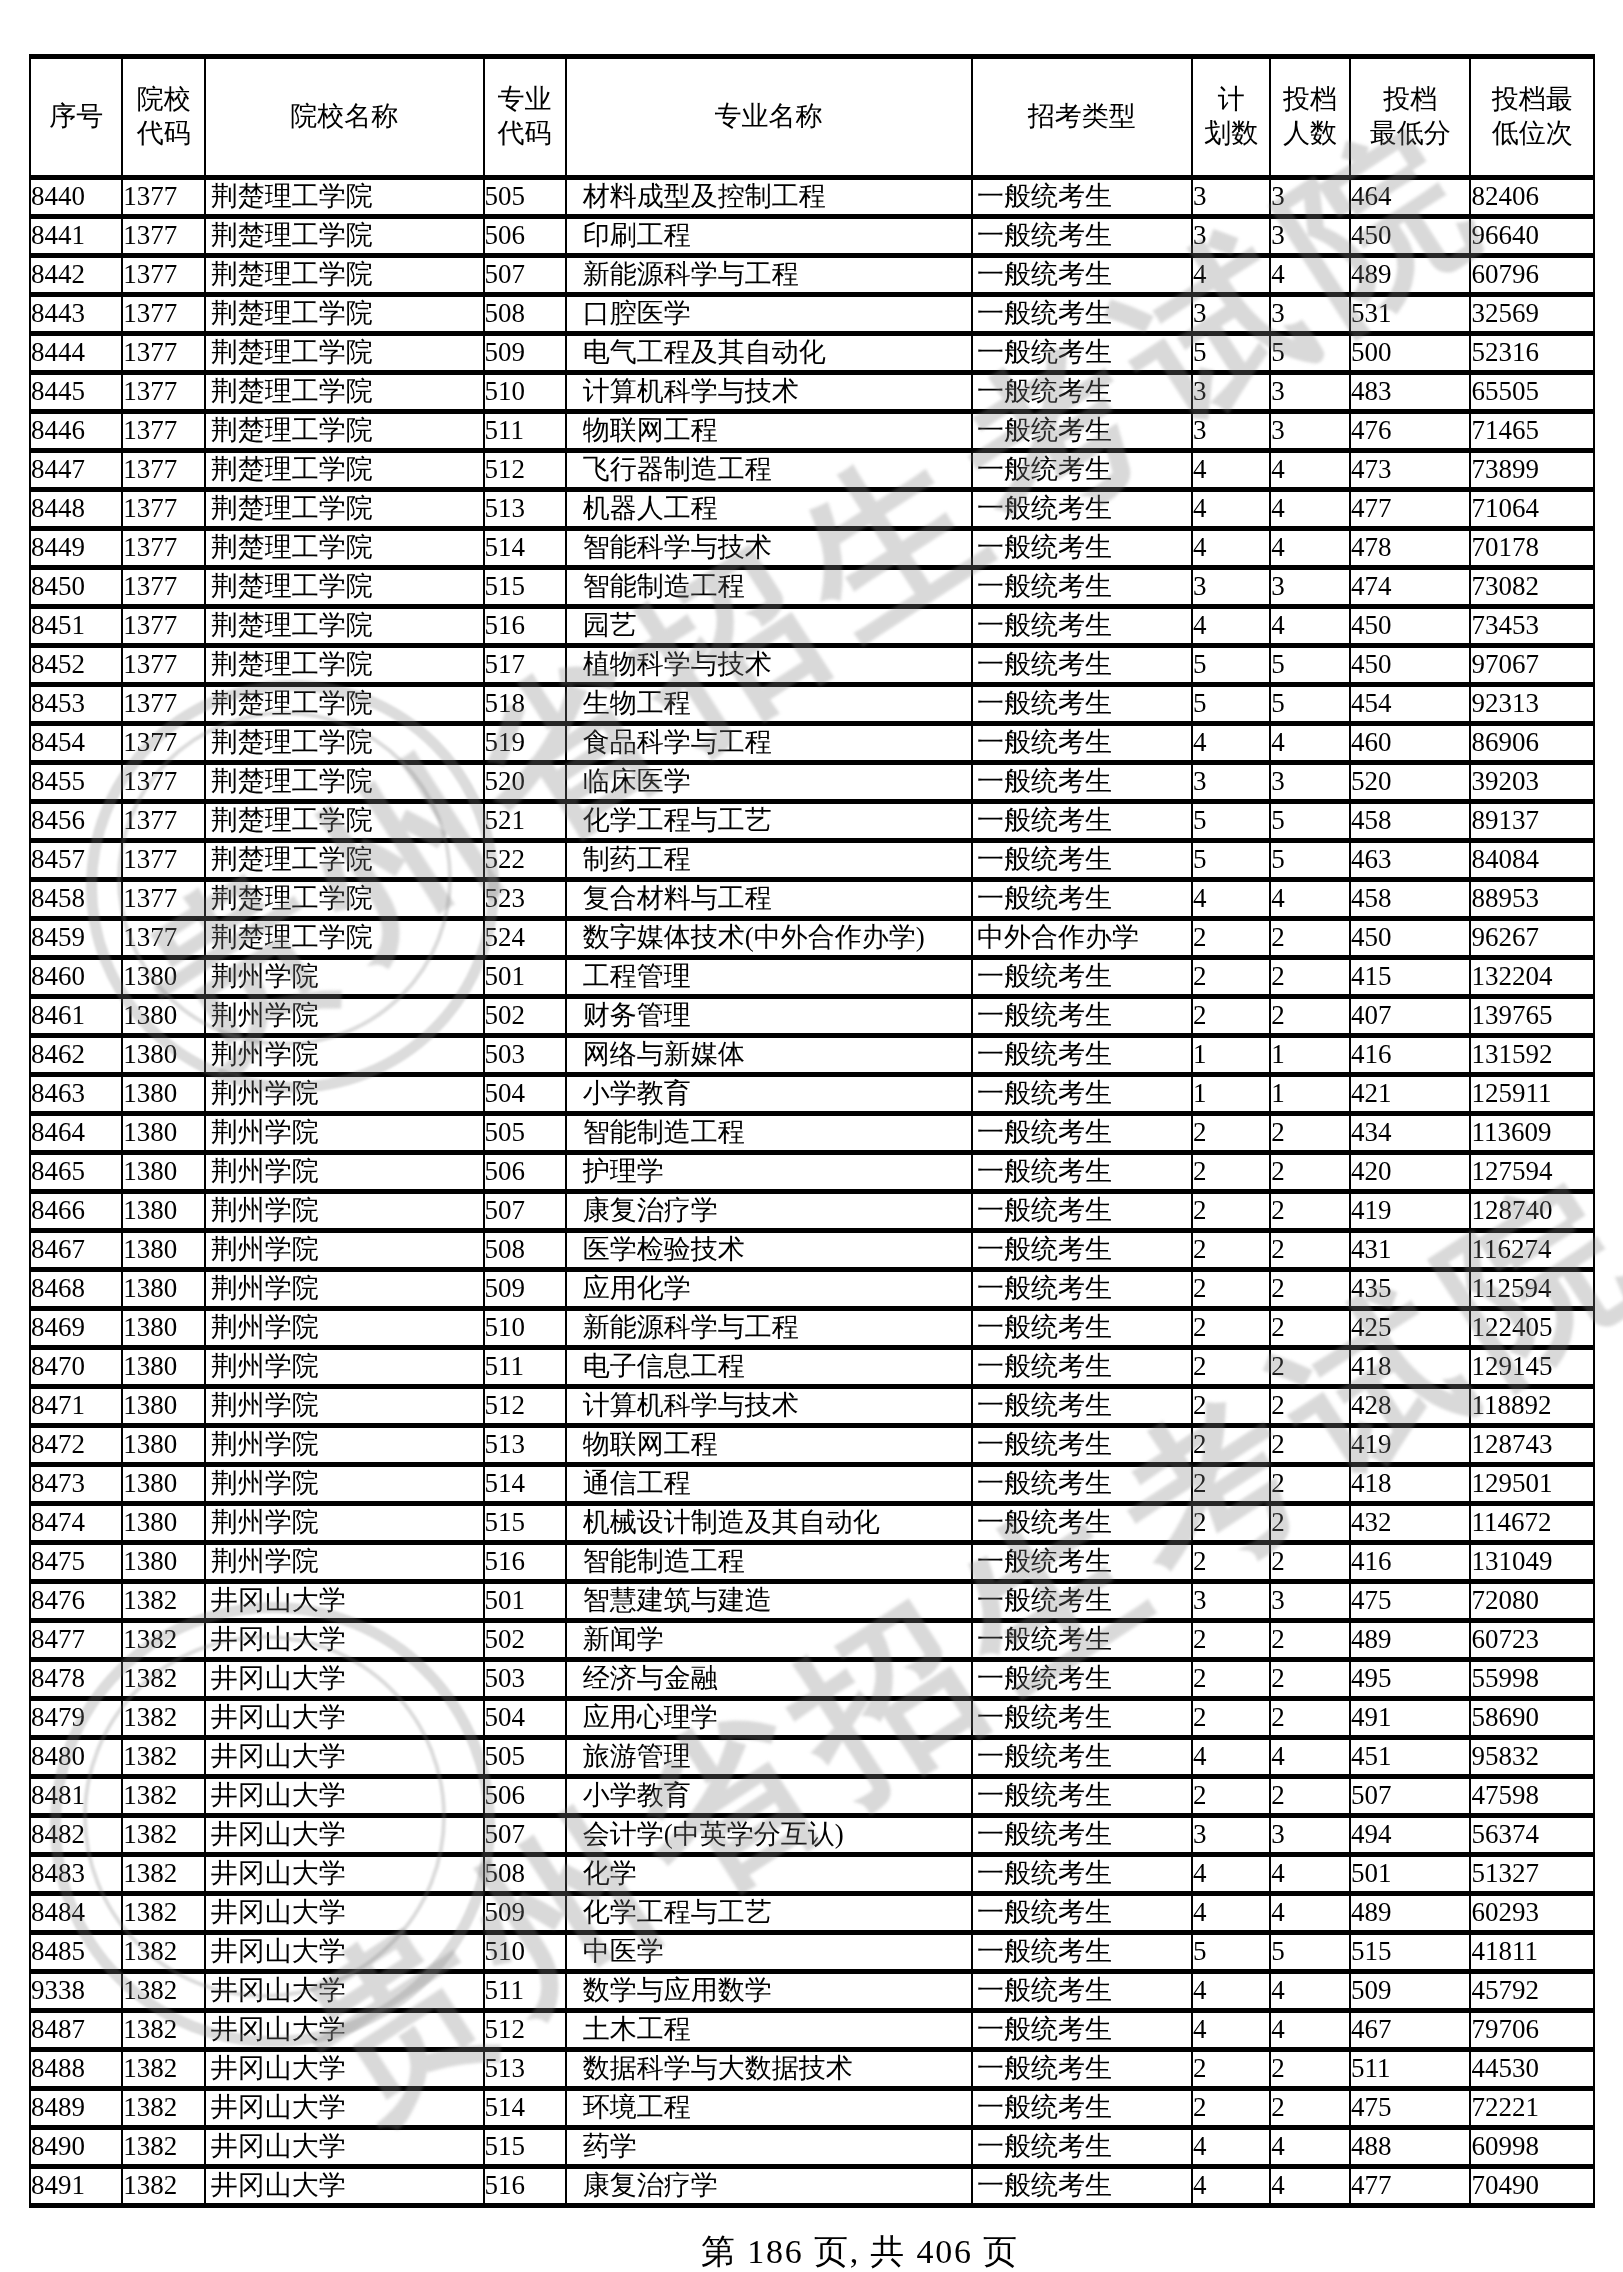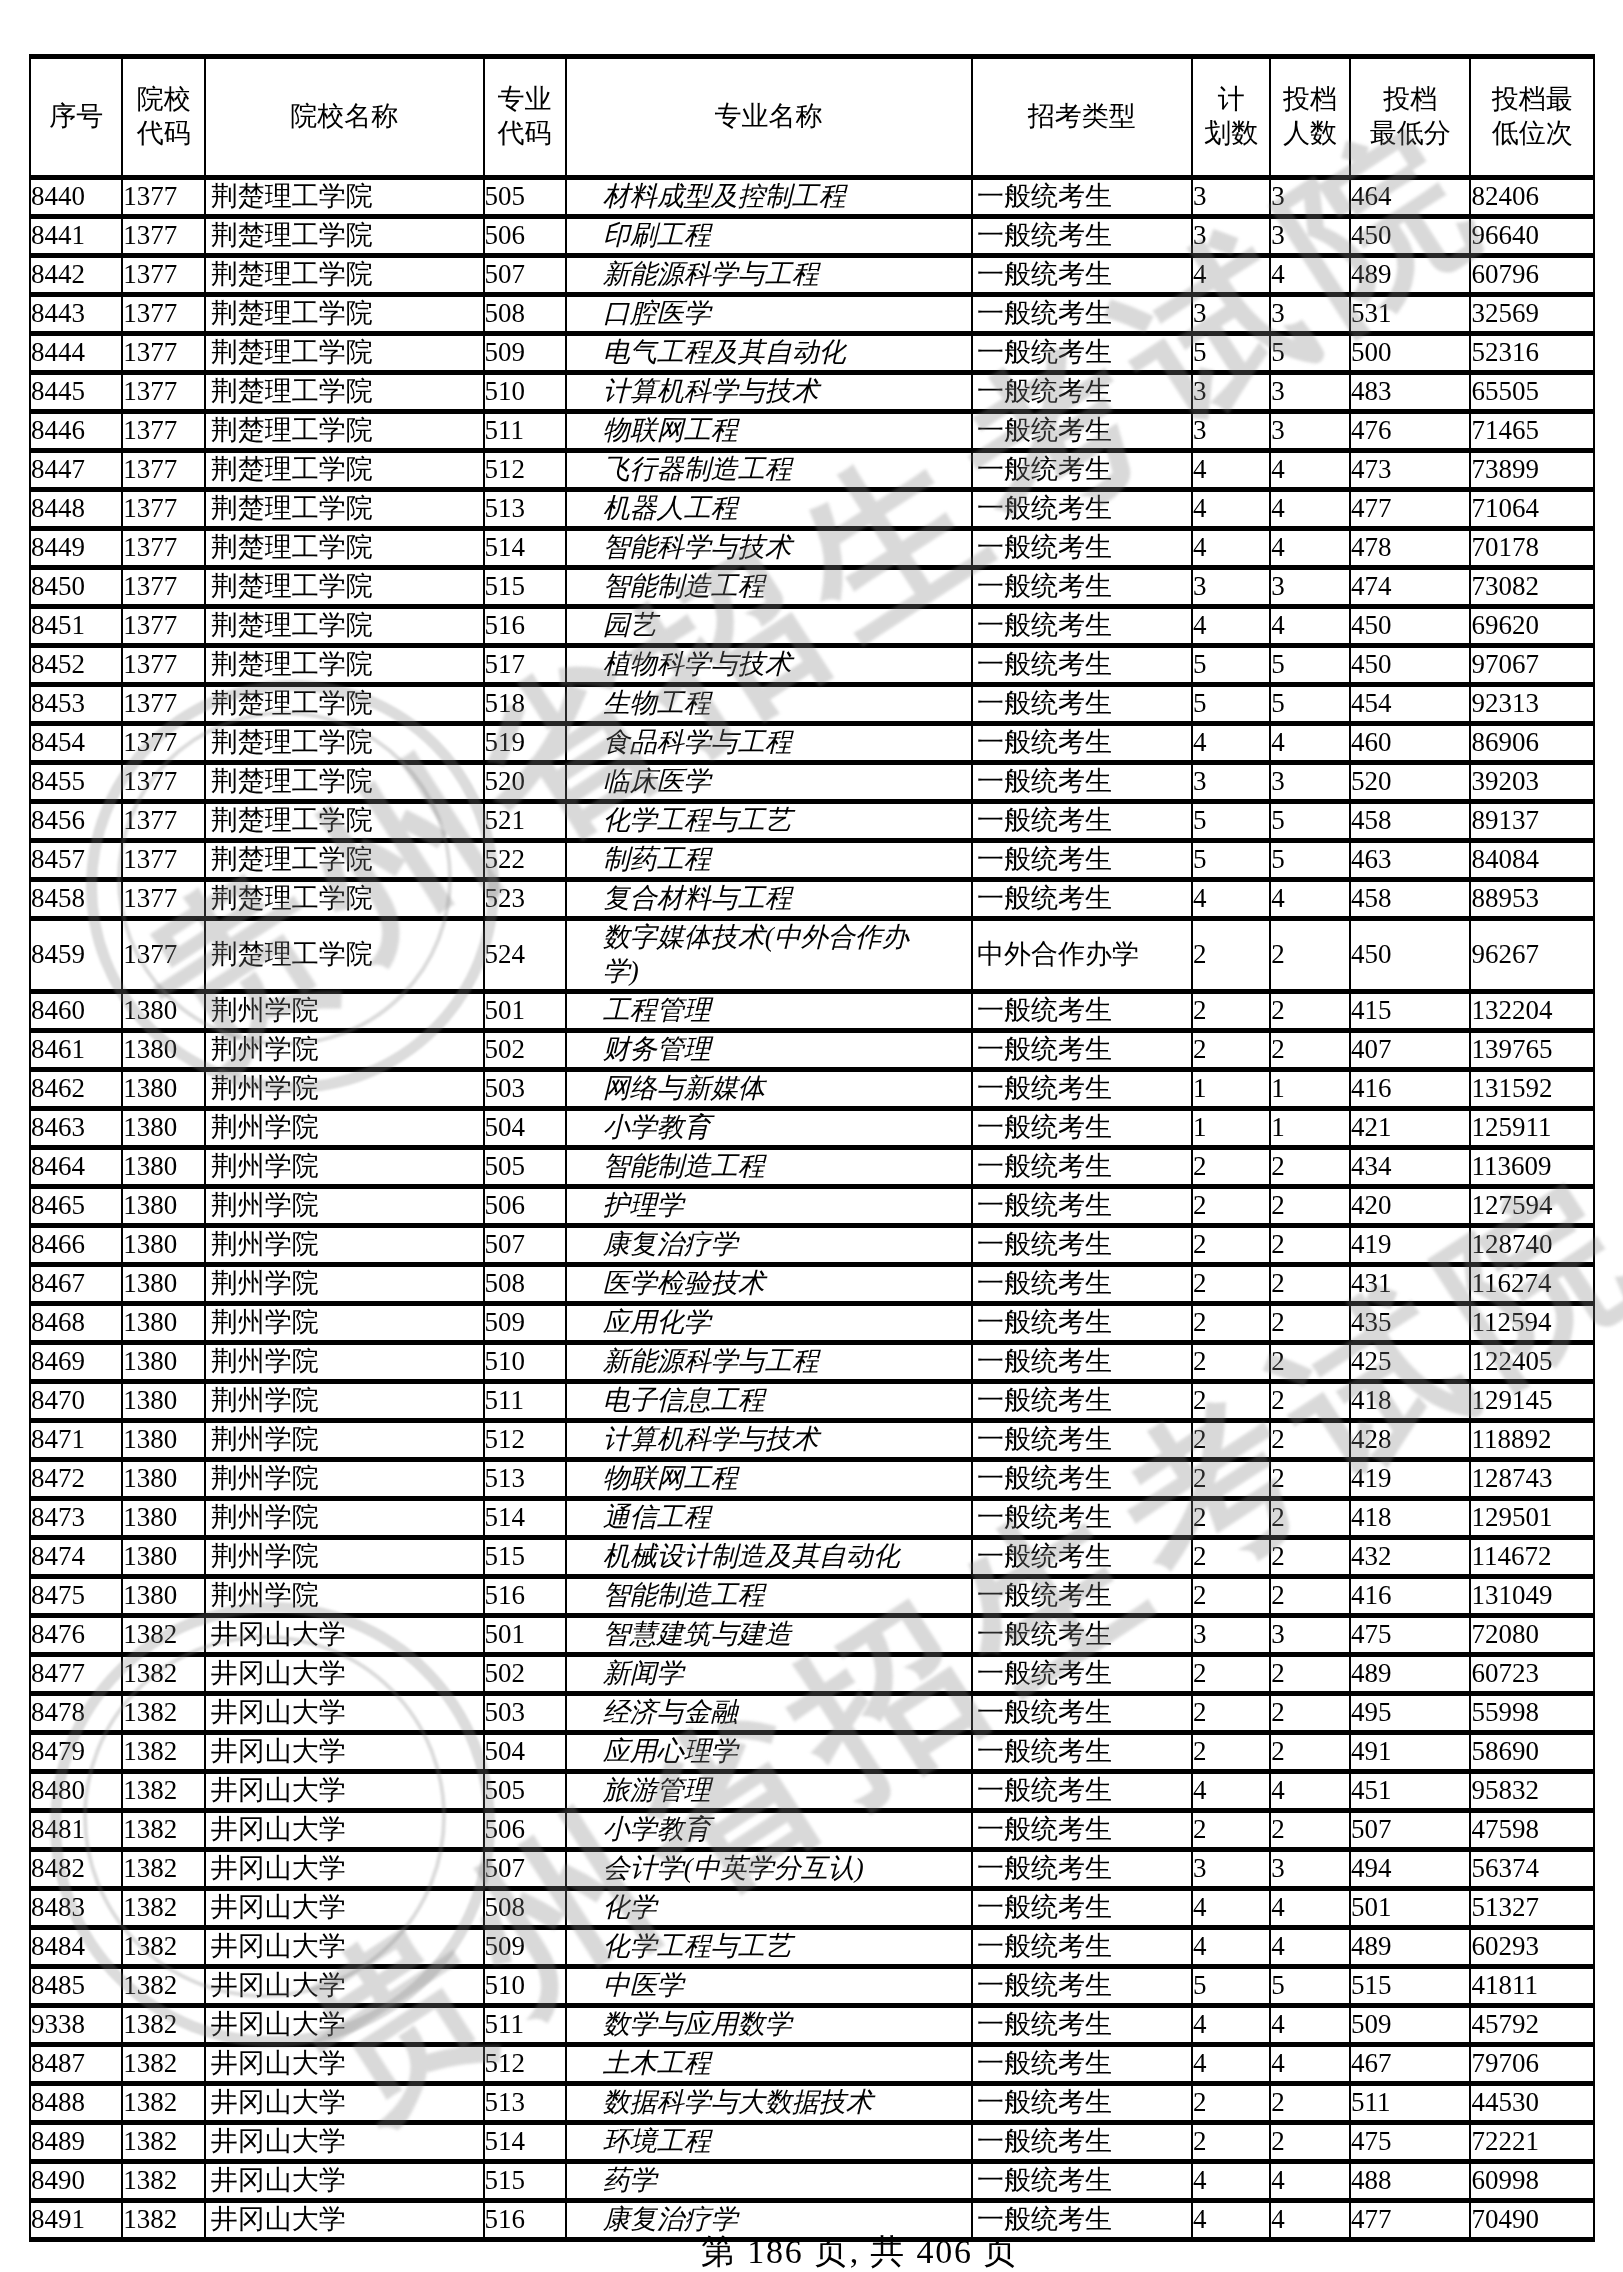--- a/index.html
+++ b/index.html
@@ -32,21 +32,21 @@
     vertical-align:middle;
     overflow:hidden;
     word-break:break-all;
   }
   .score-table thead th{
     height:116px;
     font-weight:normal;
     white-space:pre-line;
   }
   .score-table tbody tr{height:39px;}
-  .score-table td.col-major_name{padding:0 36px;font-style:italic;}
+  .score-table td.col-major_name{padding:0 16px;}
   .score-table td.col-school_name,
   .score-table td.col-admission_type{padding:0 4.5px;}
   .footer{
     position:absolute;
     top:2229px;
     left:0;
     width:100%;
     text-align:center;
     font-size:34px;
     letter-spacing:1.8px;
@@ -256,21 +256,21 @@
         <tr>
           <td class="col-seq">8451</td>
           <td class="col-school_code">1377</td>
           <td class="col-school_name">荆楚理工学院</td>
           <td class="col-major_code">516</td>
           <td class="col-major_name">园艺</td>
           <td class="col-admission_type">一般统考生</td>
           <td class="col-plan_count">4</td>
           <td class="col-submitted_count">4</td>
           <td class="col-min_score">450</td>
-          <td class="col-min_rank">69620</td>
+          <td class="col-min_rank">73453</td>
         </tr>
         <tr>
           <td class="col-seq">8452</td>
           <td class="col-school_code">1377</td>
           <td class="col-school_name">荆楚理工学院</td>
           <td class="col-major_code">517</td>
           <td class="col-major_name">植物科学与技术</td>
           <td class="col-admission_type">一般统考生</td>
           <td class="col-plan_count">5</td>
           <td class="col-submitted_count">5</td>

